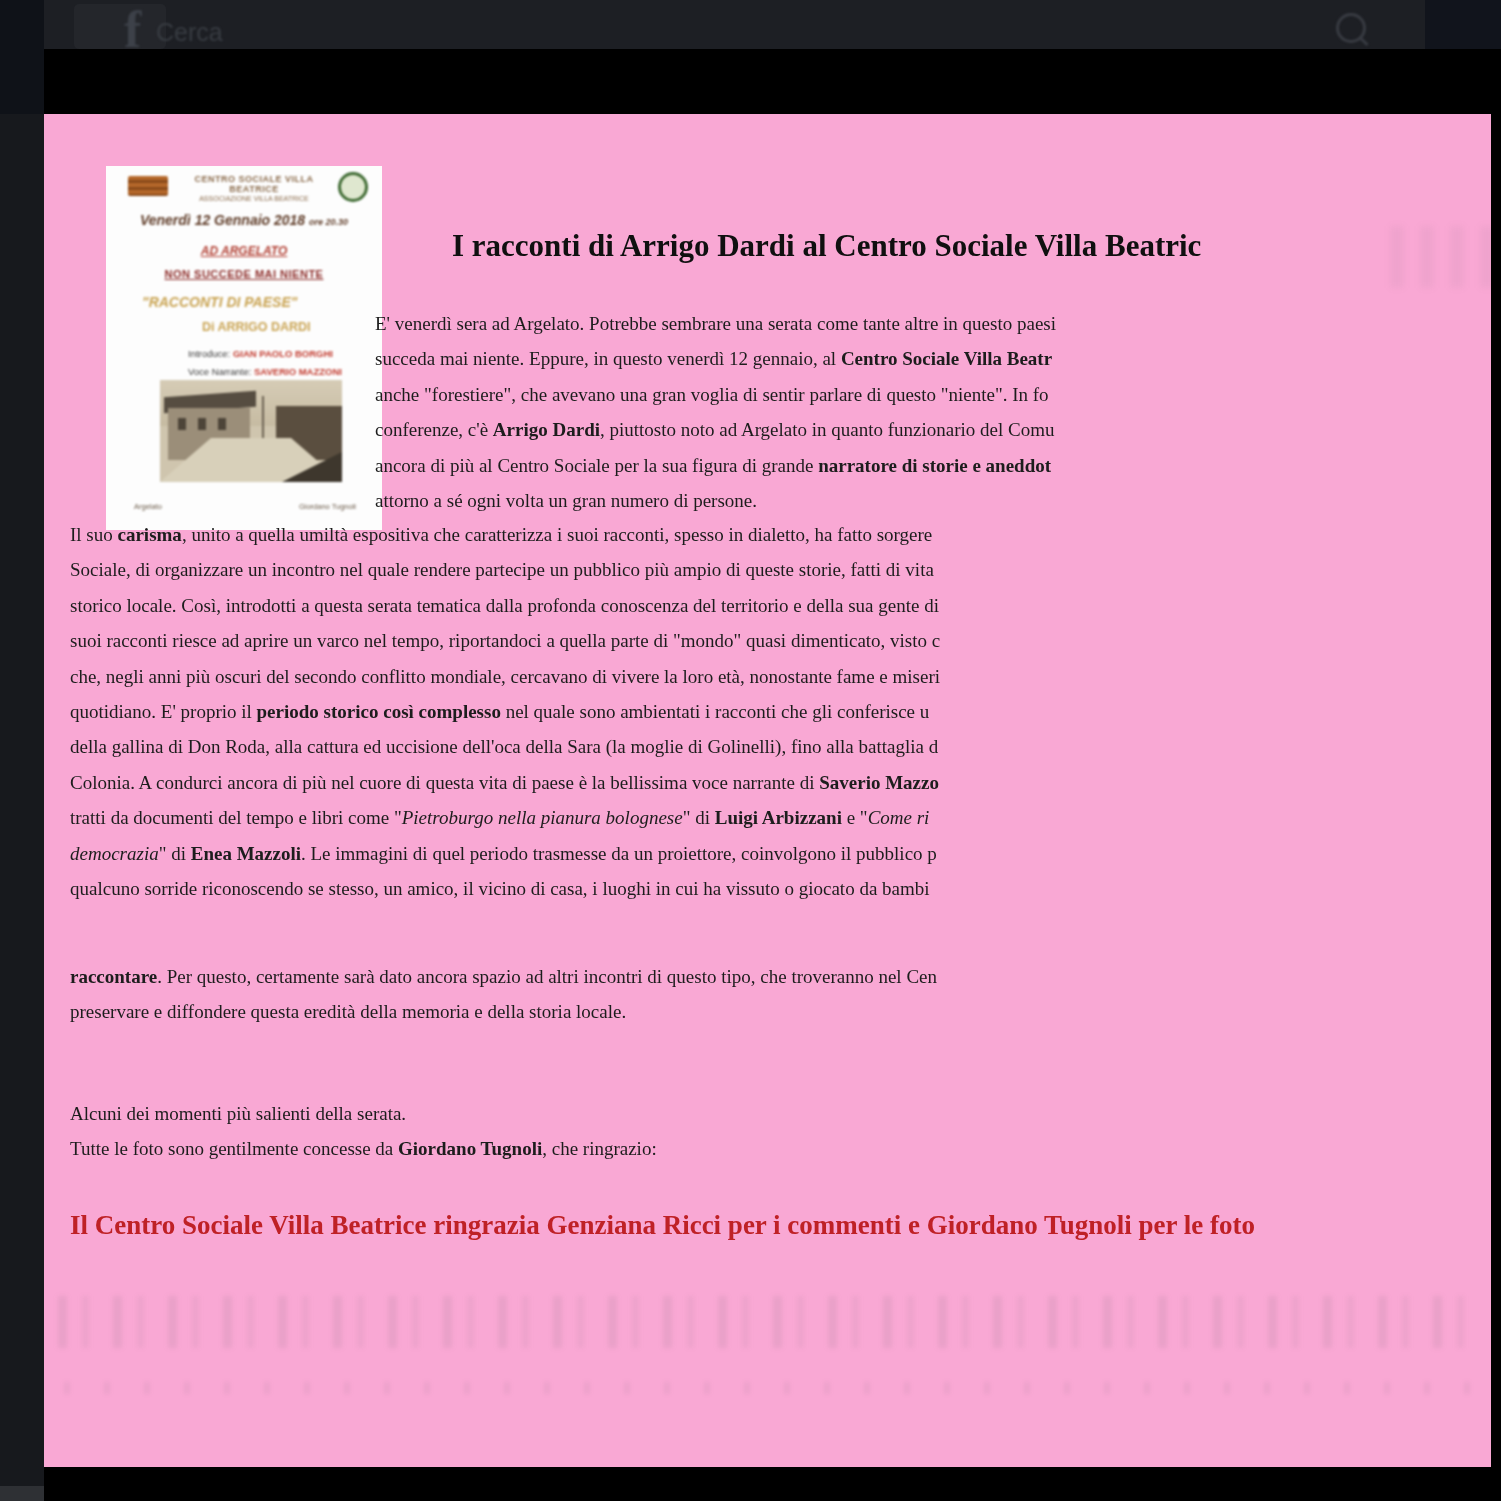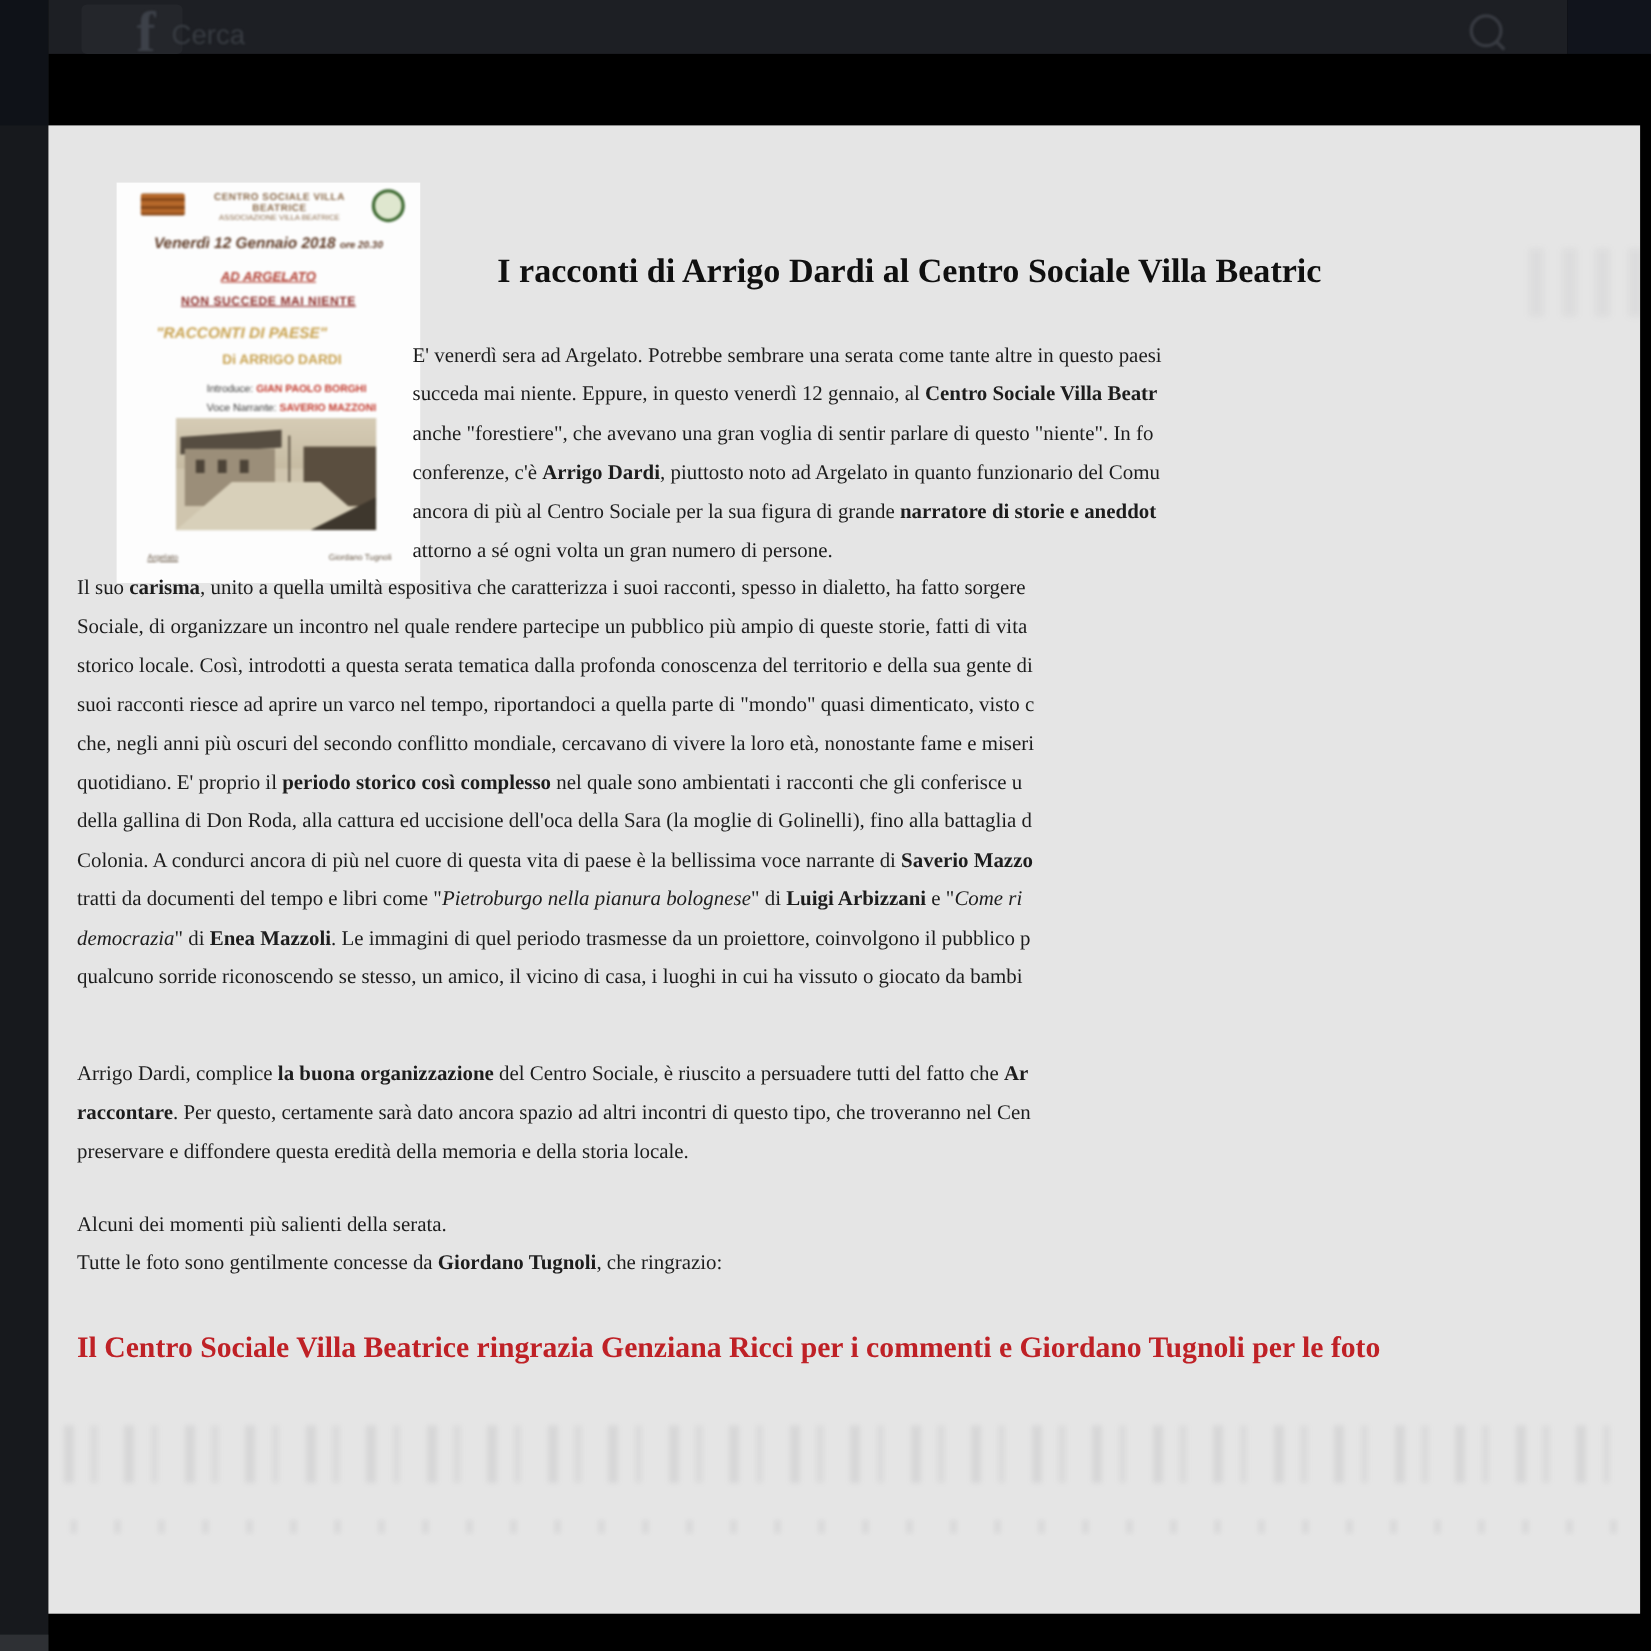--- a/index.html
+++ b/index.html
@@ -17,21 +17,21 @@
   .fb-f{position:absolute;left:50px;top:0px;font-family:"Liberation Serif",serif;font-weight:bold;
         font-size:52px;line-height:52px;color:#3d4149;filter:blur(1px);}
   .search-text{position:absolute;left:112px;top:18px;font-family:"Liberation Sans",sans-serif;
         font-size:25px;color:#383c42;filter:blur(1.2px);}
   .magnifier{position:absolute;left:1292px;top:13px;width:24px;height:24px;border:3px solid #383b42;
         border-radius:50%;filter:blur(1px);}
   .magnifier::after{content:"";position:absolute;left:20px;top:24px;width:10px;height:3px;
         background:#383b42;transform:rotate(45deg);}
 
   
-  .doc{position:absolute;left:44px;top:114px;width:1447px;height:1353px;background:#e5e5e5;overflow:hidden;}
+  .doc{position:absolute;left:44px;top:114px;width:1447px;height:1353px;background:#f9a8d4;overflow:hidden;}
 
   .title{position:absolute;left:408px;top:114px;font-size:31px;font-weight:bold;color:#101010;
         white-space:nowrap;filter:blur(0.3px);}
 
   .para{position:absolute;white-space:nowrap;font-size:19px;line-height:35.4px;color:#1d1d1d;filter:blur(0.3px);}
   .para .tl{height:35.4px;}
   .b{font-weight:bold;}
   .i{font-style:italic;}
   #para1{left:331px;top:192px;}
   #para2{left:26px;top:403px;}
@@ -81,21 +81,21 @@
   .ph-house{position:absolute;left:8px;top:28px;width:82px;height:52px;background:#9b8e79;}
   .ph-win1,.ph-win2,.ph-win3{position:absolute;width:8px;height:12px;background:#4d4438;top:38px;}
   .ph-win1{left:18px}.ph-win2{left:38px}.ph-win3{left:58px}
   .ph-right{position:absolute;right:0;top:26px;width:66px;height:54px;background:#5a4e3f;}
   .ph-pole{position:absolute;left:102px;top:16px;width:2px;height:60px;background:#6b6152;}
   .ph-road{position:absolute;left:0;bottom:0;width:100%;height:44px;background:#d8d0ba;
         clip-path:polygon(0 100%, 100% 100%, 72% 0, 28% 0);}
   .ph-fore{position:absolute;right:0;bottom:0;width:60px;height:30px;background:#3e372d;
         clip-path:polygon(100% 0,100% 100%,0 100%);}
   .flyer-captions{position:absolute;left:0;top:336px;width:100%;font-size:7.5px;color:#6a5a48;filter:blur(0.9px);}
-  .cap-l{position:absolute;left:28px;text-decoration:underline;}
+  .cap-l{position:absolute;left:28px;}
   .cap-r{position:absolute;right:26px;}
 </style>
 </head>
 <body>
 
 <div class="left-strip"></div>
 <div class="left-strip-top"></div>
 <div class="left-strip-corner"></div>
 
 <div class="topnav">
@@ -171,21 +171,20 @@
       <div class="tl"><span>suoi racconti riesce ad aprire un varco nel tempo, riportandoci a quella parte di "mondo" quasi dimenticato, visto c</span></div>
       <div class="tl"><span>che, negli anni più oscuri del secondo conflitto mondiale, cercavano di vivere la loro età, nonostante fame e miseri</span></div>
       <div class="tl"><span>quotidiano.  E' proprio il </span><span class="b">periodo storico così complesso</span><span> nel quale sono ambientati i racconti che gli conferisce u</span></div>
       <div class="tl"><span>della gallina di Don Roda, alla cattura ed uccisione dell'oca della Sara (la moglie di Golinelli), fino alla battaglia d</span></div>
       <div class="tl"><span>Colonia. A condurci ancora di più nel cuore di questa vita di paese è la bellissima voce narrante di </span><span class="b">Saverio Mazzo</span></div>
       <div class="tl"><span>tratti da documenti del tempo e libri come "</span><span class="i">Pietroburgo nella pianura bolognese</span><span>" di </span><span class="b">Luigi Arbizzani</span><span> e "</span><span class="i">Come ri</span></div>
       <div class="tl"><span class="i">democrazia</span><span>" di </span><span class="b">Enea Mazzoli</span><span>. Le immagini di quel periodo trasmesse da un proiettore, coinvolgono il pubblico p</span></div>
       <div class="tl"><span>qualcuno sorride riconoscendo se stesso, un amico, il vicino di casa, i luoghi in cui ha vissuto o giocato da bambi</span></div>
     </div>
   <div id="para3" class="para">
-      <div class="tl"><span>Arrigo Dardi, complice </span><span class="b">la buona organizzazione</span><span> del Centro Sociale, è riuscito a persuadere tutti del fatto che </span><span class="b">Ar</span></div>
       <div class="tl"><span class="b">raccontare</span><span>. Per questo, certamente sarà dato ancora spazio ad altri incontri di questo tipo, che troveranno nel Cen</span></div>
       <div class="tl"><span>preservare e diffondere questa eredità della memoria e della storia locale.</span></div>
     </div>
   <div id="para4" class="para">
       <div class="tl"><span>Alcuni dei momenti più salienti della serata.</span></div>
       <div class="tl"><span>Tutte le foto sono gentilmente concesse da </span><span class="b">Giordano Tugnoli</span><span>, che ringrazio:</span></div>
     </div>
 
   <div class="thanks">Il Centro Sociale Villa Beatrice ringrazia Genziana Ricci per i commenti  e Giordano Tugnoli per le foto</div>
 

